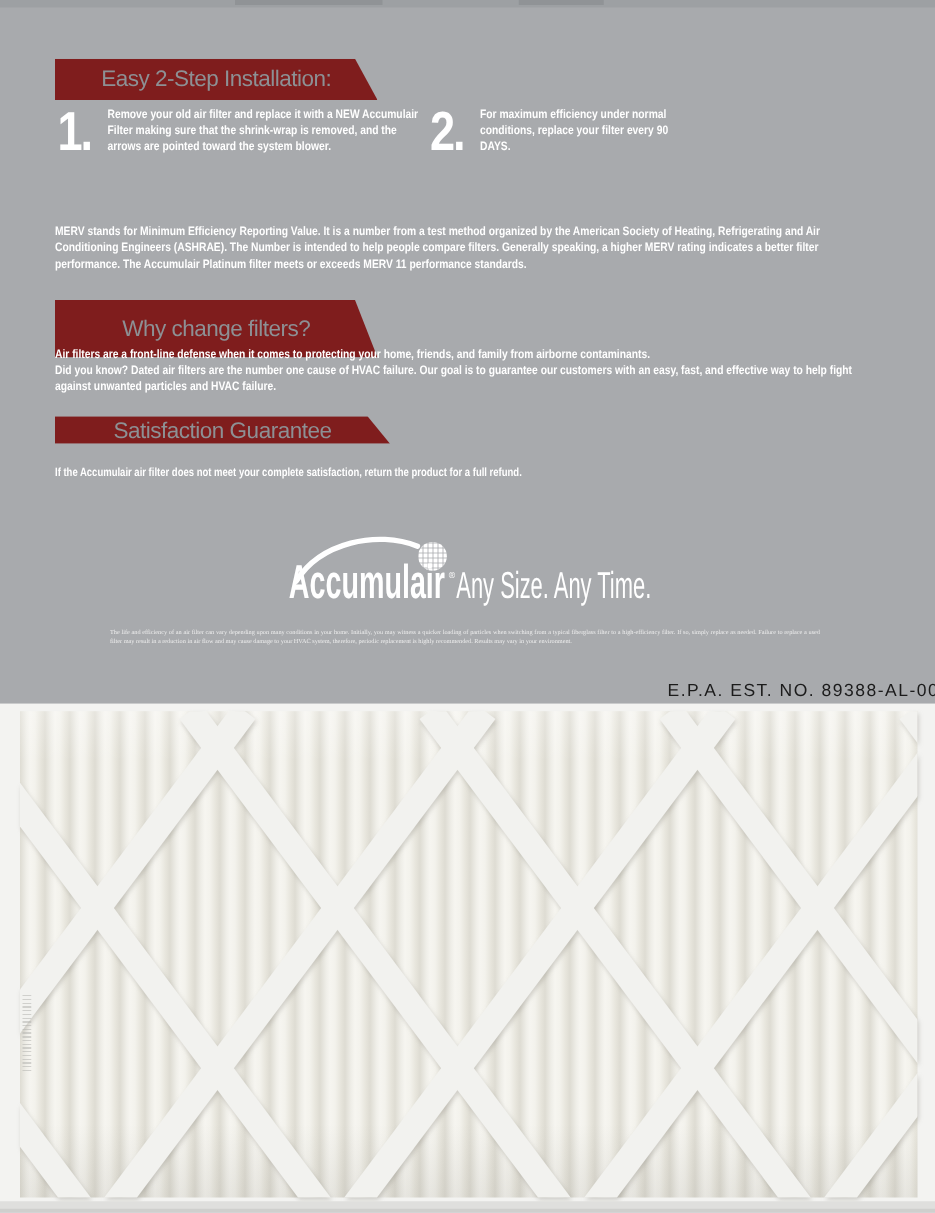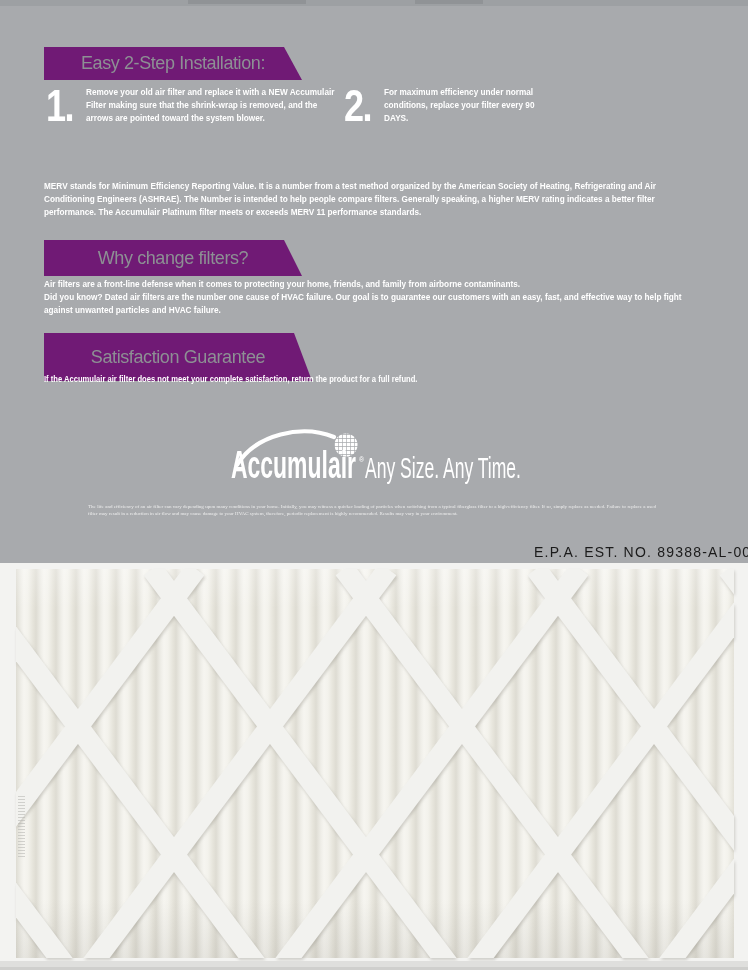--- a/index.html
+++ b/index.html
@@ -8,31 +8,31 @@
     width:748px;height:970px;
     background:#a8aaad;
     overflow:hidden;
     font-family:"Liberation Sans",sans-serif;
   }
   .top-edge{position:absolute;left:0;top:0;width:748px;height:6px;background:#9da0a3;}
   .top-edge-seg{position:absolute;top:0;height:4px;background:#909396;}
 
   
   .banner{
-    position:absolute;left:44px;background:#701a75;
+    position:absolute;left:44px;background:#7f1d1d;
     clip-path:polygon(0 0,calc(100% - 18px) 0,100% 100%,0 100%);
     display:flex;align-items:center;justify-content:center;
   }
   .banner span{
     color:#8d9094;font-size:18px;letter-spacing:-.4px;white-space:nowrap;
   }
   .b1{top:47px;width:258px;height:33px;}
   .b2{top:140px;width:258px;height:30px;}
-  .b3{top:240px;width:258px;height:36px;}
-  .b4{top:333px;width:268px;height:48px;text-align:center;}
+  .b3{top:240px;width:258px;height:46px;}
+  .b4{top:333px;width:268px;height:22px;text-align:center;}
 
   .step-num{
     position:absolute;color:#fff;font-weight:bold;font-size:44px;line-height:1;
     transform:scaleX(.82);transform-origin:left top;letter-spacing:-2px;
   }
   .copy{
     position:absolute;color:#fff;font-weight:bold;font-size:9.8px;line-height:12.8px;
     transform:scaleX(.84);transform-origin:left top;letter-spacing:0;
   }
   .copy .xb{font-weight:bold;}

